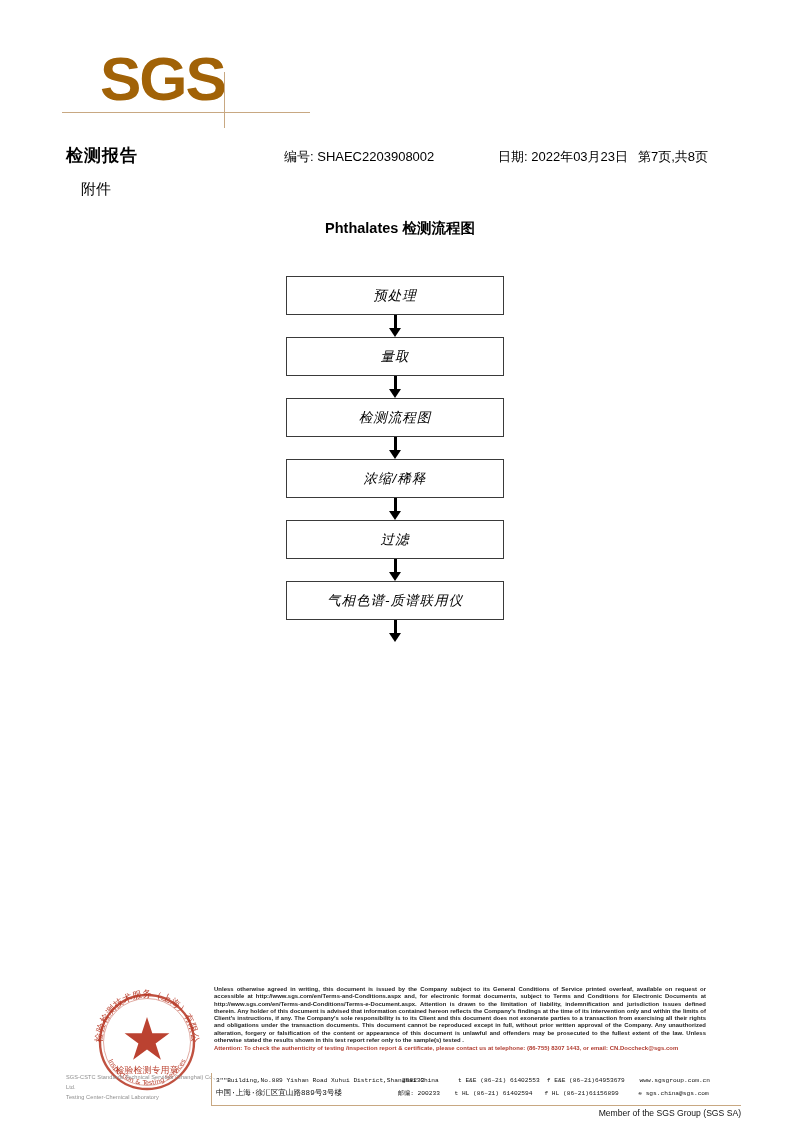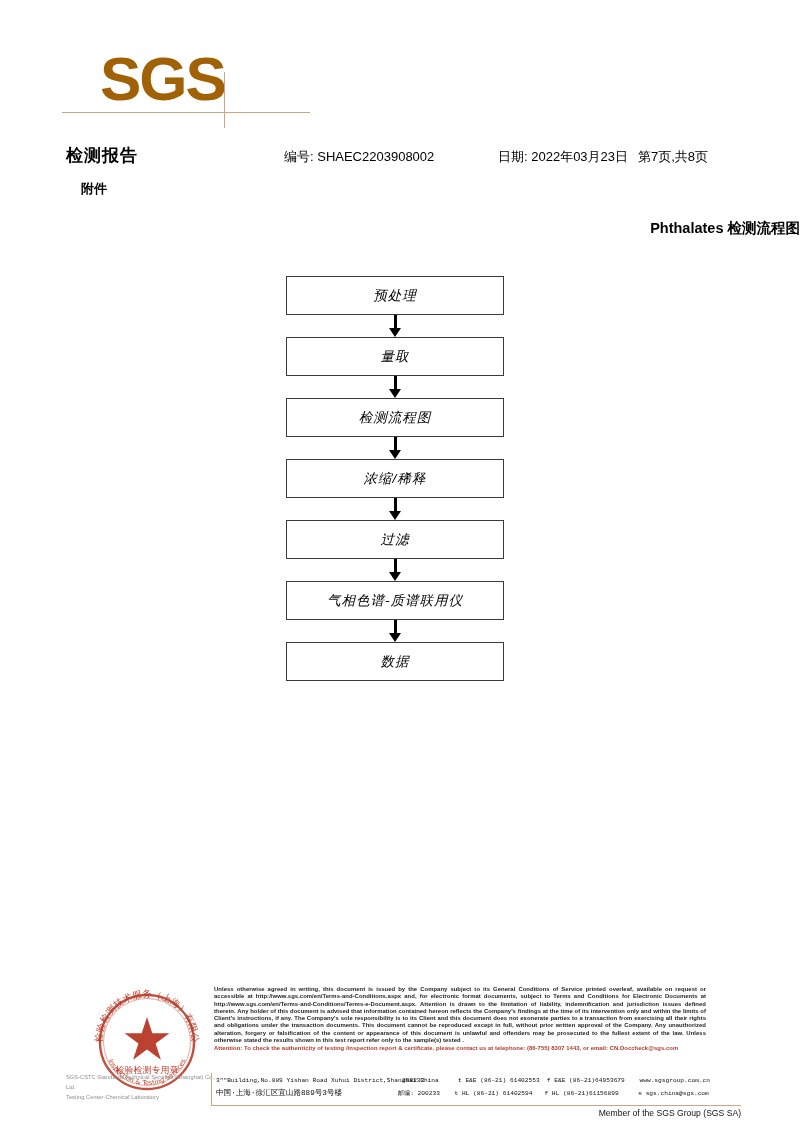--- a/index.html
+++ b/index.html
@@ -58,22 +58,22 @@
     left: 66px;
     top: 144px;
     font-size: 17px;
     font-weight: bold;
     letter-spacing: 1px;
   }
   .hdr-attach {
     position: absolute;
     left: 66px;
     top: 180px;
-    font-size: 13px;
-    font-weight: bold;
+    font-size: 15px;
+    font-weight: normal;
     padding-left: 15px;
   }
   .hdr-no {
     position: absolute;
     left: 284px;
     top: 148px;
     font-size: 13px;
   }
   .hdr-date {
     position: absolute;
@@ -87,21 +87,21 @@
     top: 148px;
     font-size: 13px;
   }
 
   
   .flow-title {
     position: absolute;
     left: 0;
     right: 0;
     top: 219px;
-    text-align: right;
+    text-align: center;
     font-size: 14.5px;
     font-weight: bold;
   }
   .flow {
     position: absolute;
     left: 286px;
     top: 276px;
     width: 218px;
     font-style: italic;
   }
@@ -304,23 +304,20 @@
   </div>
 
   <div class="flow-row">
     <div class="flow-box">气相色谱-质谱联用仪</div>
   </div>
   <div class="flow-arrow">
     <div class="shaft"></div>
       <div class="head"></div>
   </div>
 
-  <div class="flow-row">
-    <div class="flow-box">数据</div>
-  </div>
 </div>
 
 <div class="footer">
 
   <div class="stamp">
     <svg width="122" height="122" viewBox="0 0 122 122" aria-hidden="true">
       <defs>
         <path id="arcTop" d="M 16,61 A 45,45 0 0 1 106,61"></path>
         <path id="arcBot" d="M 18,61 A 43,43 0 0 0 104,61"></path>
       </defs>

